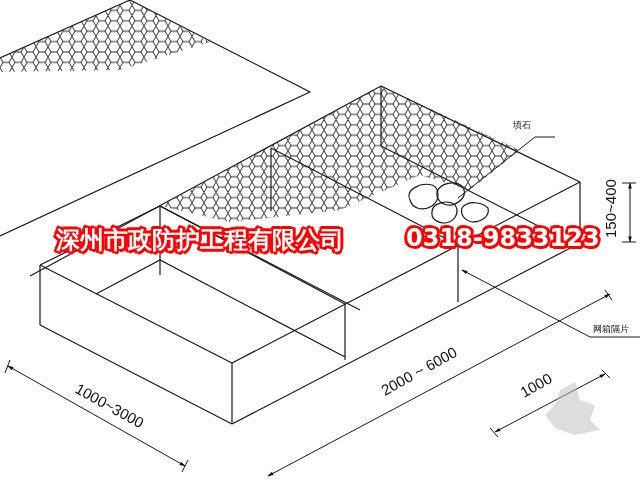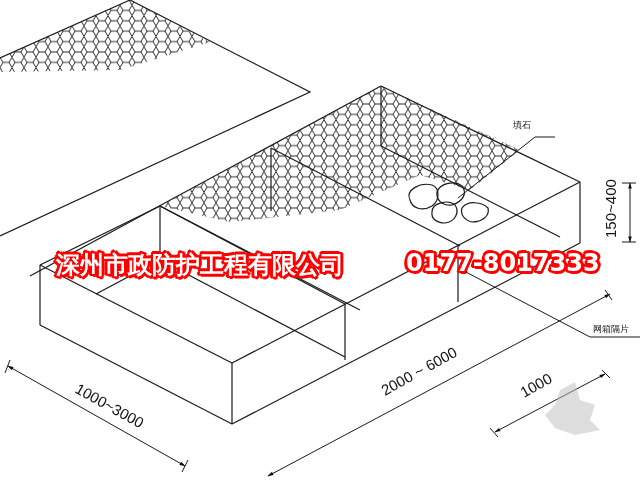--- a/index.html
+++ b/index.html
@@ -9,21 +9,20 @@
     .dim { stroke: #1a1a1a; stroke-width: 1; fill: none; }
     .dimtext { font-family: "Liberation Sans", sans-serif; font-size: 15px; fill: #111; }
     .label { font-family: "DejaVu Sans", sans-serif; font-size: 9px; fill: #111; }
     .watermark {
       position: absolute; font-family: "DejaVu Sans", sans-serif; font-weight: bold;
       color: #ffffff; font-size: 24px; letter-spacing: 0px; white-space: nowrap;
       text-shadow:
         -2px -2px 0 #ff0000, 2px -2px 0 #ff0000, -2px 2px 0 #ff0000, 2px 2px 0 #ff0000,
         0 -2px 0 #ff0000, 0 2px 0 #ff0000, -2px 0 0 #ff0000, 2px 0 0 #ff0000,
         -1px -3px 0 #ff0000, 1px 3px 0 #ff0000, -3px 1px 0 #ff0000, 3px -1px 0 #ff0000;
-      margin-top: 25px;
     }
     .logo-mark { position: absolute; left: 540px; top: 380px; width: 70px; height: 60px; opacity: 0.5; }
   </style>
 </head>
 <body>
 
 <svg id="canvas" viewBox="0 0 640 480" xmlns="http://www.w3.org/2000/svg">
   <defs>
     <pattern id="hex" x="0" y="0" width="12" height="10.4" patternUnits="userSpaceOnUse">
       <path d="M3,0 L9,0 L12,5.2 L9,10.4 L3,10.4 L0,5.2 Z" fill="none" stroke="#1a1a1a" stroke-width="0.9"></path>
@@ -111,13 +110,13 @@
     <path class="dim" d="M602,370 L610,378"></path>
     <text class="dimtext" transform="translate(524,398) rotate(-29)">1000</text>
   </g>
 </svg>
 
 <svg class="logo-mark" viewBox="0 0 70 60">
   <path d="M20,10 L35,2 L40,20 L55,25 L50,40 L60,50 L35,55 L15,48 L5,35 L15,25 Z" fill="#bdbdbd"></path>
 </svg>
 
 <div class="watermark" style="left:56px; top:224px;">深州市政防护工程有限公司</div>
-<div class="watermark" style="left:406px; top:224px;">0177-8017333</div>
+<div class="watermark" style="left:406px; top:224px;">0318-9833123</div>
 
 </body></html>

